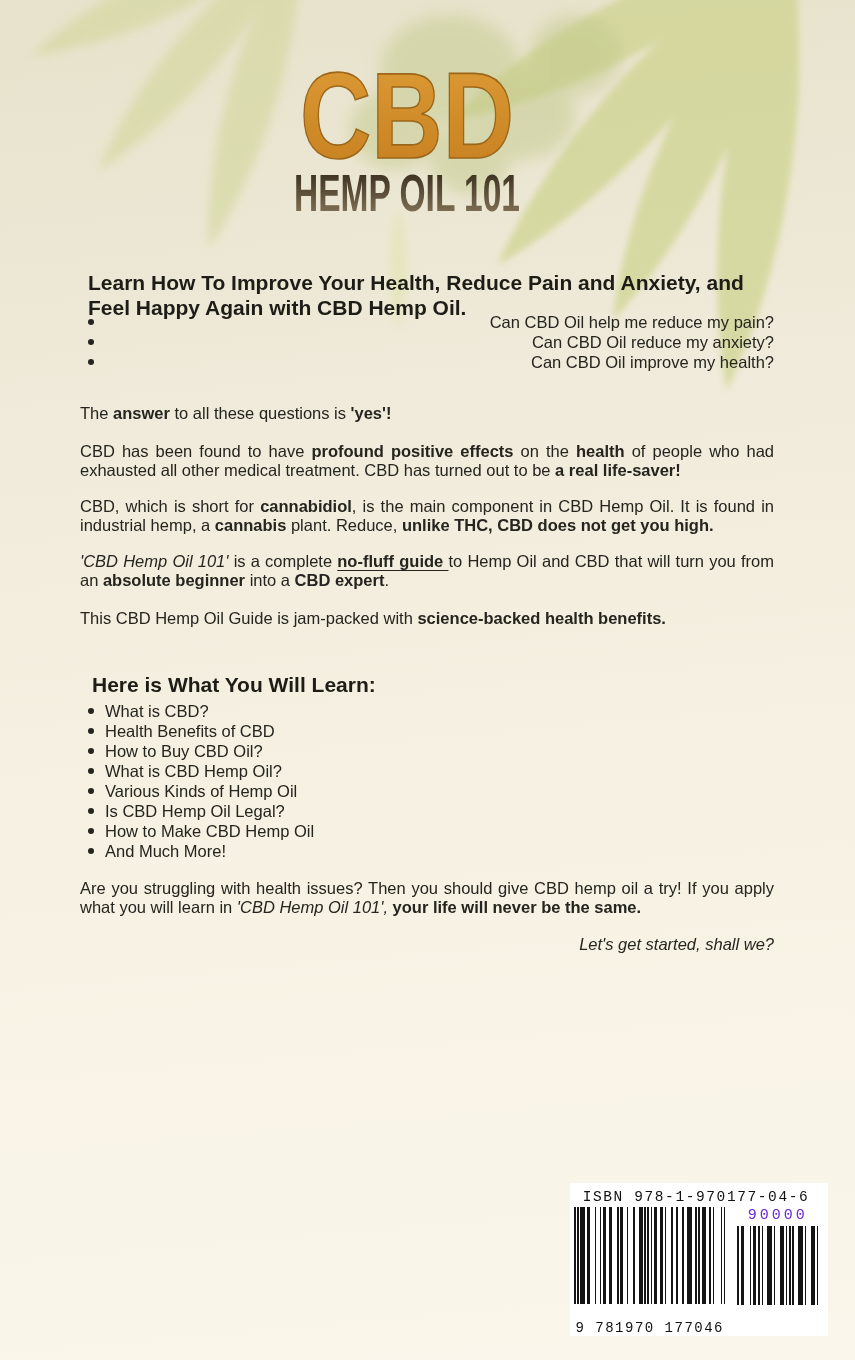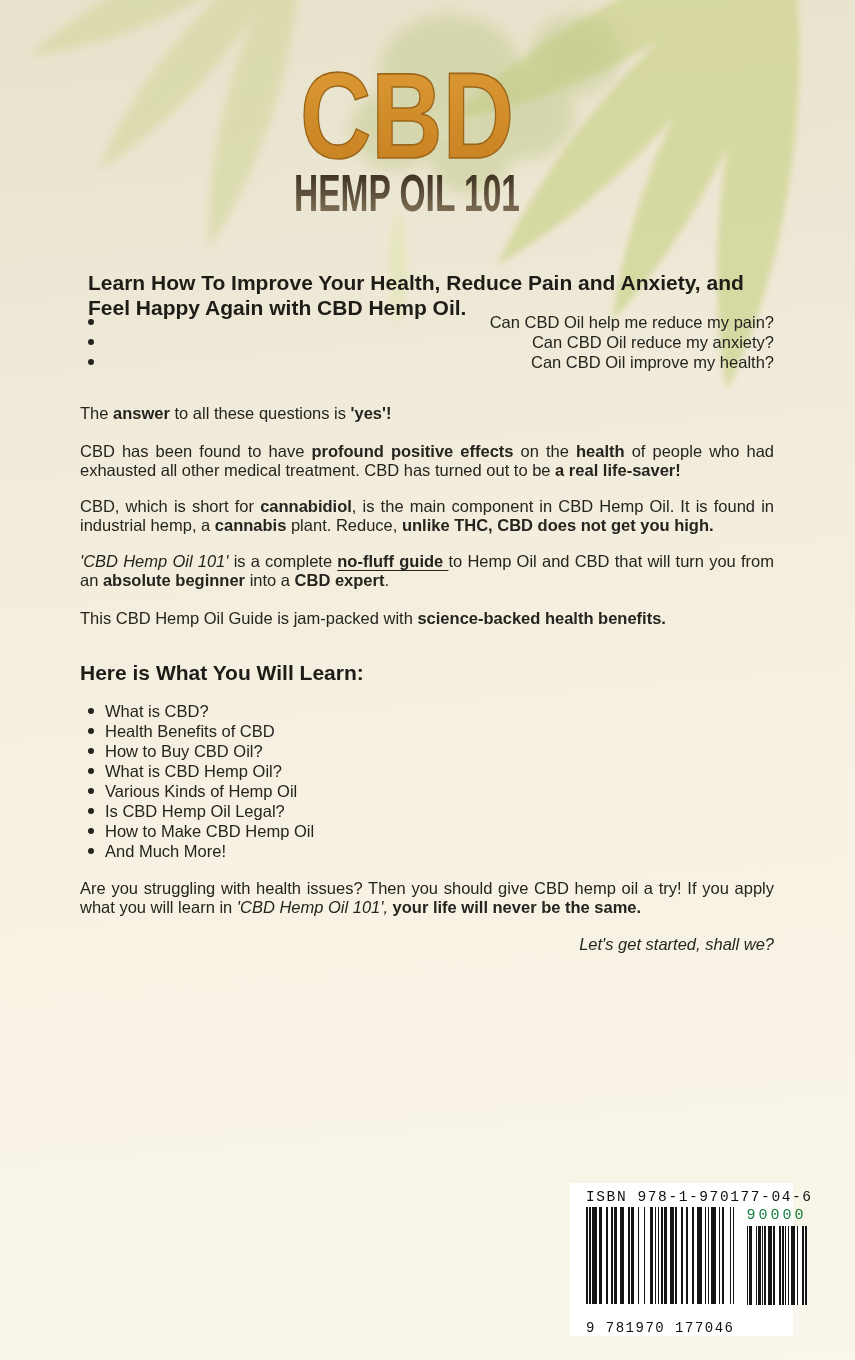--- a/index.html
+++ b/index.html
@@ -24,33 +24,33 @@
   .p-signoff{top:935px;text-align:right;}
   ul.dots{list-style:none;margin:0;padding:0;font-size:16.5px;}
   ul.dots li{position:relative;padding-left:25px;line-height:20px;}
   ul.dots li::before{content:"";position:absolute;left:8px;top:7px;width:6px;height:6px;border-radius:50%;background:#26241f;}
   .questions{top:312px;text-align:right;}
   .learn-list{top:701px;}
   .b{font-weight:700;}
   .i{font-style:italic;}
   .u{text-decoration:underline;text-underline-offset:3px;}
   
-  .barcode-box{position:absolute;left:570px;top:1183px;width:223px;height:153px;background:#ffffff;box-sizing:border-box;padding:6px 10px 4px 16px;}
+  .barcode-box{position:absolute;left:570px;top:1183px;width:258px;height:153px;background:#ffffff;box-sizing:border-box;padding:6px 10px 4px 4px;}
   .isbn-label{font-family:"Liberation Mono","DejaVu Sans Mono",monospace;font-size:14.5px;letter-spacing:1.6px;color:#111;white-space:nowrap;text-align:center;}
   .bc-row{display:flex;margin-top:2px;}
   .bc-left{width:158px;display:flex;flex-direction:column;}
   .bc-right{width:84px;margin-left:12px;display:flex;flex-direction:column;}
   .mrow{display:flex;width:100%;}
   .mrow span{flex:1 1 0;min-width:0;}
   .mrow .m1{background:#151515;}
   .mrow .m0{background:#ffffff;}
   .ean-bars{height:97px;}
   .supp-bars{height:79px;}
   .ean-number{font-family:"Liberation Mono","DejaVu Sans Mono",monospace;font-size:14px;letter-spacing:1.5px;color:#111;text-align:center;margin-top:16px;white-space:nowrap;}
-  .price-code{font-family:"Liberation Mono","DejaVu Sans Mono",monospace;font-size:15px;letter-spacing:3px;color:#15803d;text-align:right;margin-bottom:2px;white-space:nowrap;}
+  .price-code{font-family:"Liberation Mono","DejaVu Sans Mono",monospace;font-size:15px;letter-spacing:3px;color:#6d28d9;text-align:center;margin-bottom:2px;white-space:nowrap;}
 </style>
 </head>
 <body>
 
 <div class="page">
 
   <svg class="bg-art" width="855" height="480" viewBox="0 0 855 480" xmlns="http://www.w3.org/2000/svg">
     <defs>
       <path id="leaflet" d="M0,0 C-16,-50 -18,-120 0,-175 C18,-120 16,-50 0,0 Z"></path>
       <filter id="blur5" x="-80%" y="-80%" width="260%" height="260%">
@@ -117,21 +117,21 @@
     <li>Can CBD Oil reduce my anxiety?</li>
     <li>Can CBD Oil improve my health?</li>
   </ul>
 
   <p class="abs para answer"><span>The </span><span class="b">answer</span><span> to all these questions is </span><span class="b">'yes'!</span></p>
   <p class="abs para p-effects"><span>CBD has been found to have </span><span class="b">profound positive effects</span><span> on the </span><span class="b">health</span><span> of people who had exhausted all other medical treatment. CBD has turned out to be </span><span class="b">a real life-saver!</span></p>
   <p class="abs para p-cannabidiol"><span>CBD, which is short for </span><span class="b">cannabidiol</span><span>, is the main component in CBD Hemp Oil. It is found in industrial hemp, a </span><span class="b">cannabis</span><span> plant. Reduce, </span><span class="b">unlike THC, CBD does not get you high.</span></p>
   <p class="abs para p-nofluff"><span class="i">'CBD Hemp Oil 101'</span><span> is a complete </span><span class="b u">no-fluff guide </span><span>to Hemp Oil and CBD that will turn you from an </span><span class="b">absolute beginner</span><span> into a </span><span class="b">CBD expert</span><span>.</span></p>
   <p class="abs para p-jampacked"><span>This CBD Hemp Oil Guide is jam-packed with </span><span class="b">science-backed health benefits.</span></p>
 
-  <h2 class="abs learn-heading" style="margin:0">Here is What You Will Learn:</h2>
+  <h2 class="abs learn-heading" style="margin:12px">Here is What You Will Learn:</h2>
   <ul class="abs dots learn-list">
     <li>What is CBD?</li>
     <li>Health Benefits of CBD</li>
     <li>How to Buy CBD Oil?</li>
     <li>What is CBD Hemp Oil?</li>
     <li>Various Kinds of Hemp Oil</li>
     <li>Is CBD Hemp Oil Legal?</li>
     <li>How to Make CBD Hemp Oil</li>
     <li>And Much More!</li>
   </ul>

